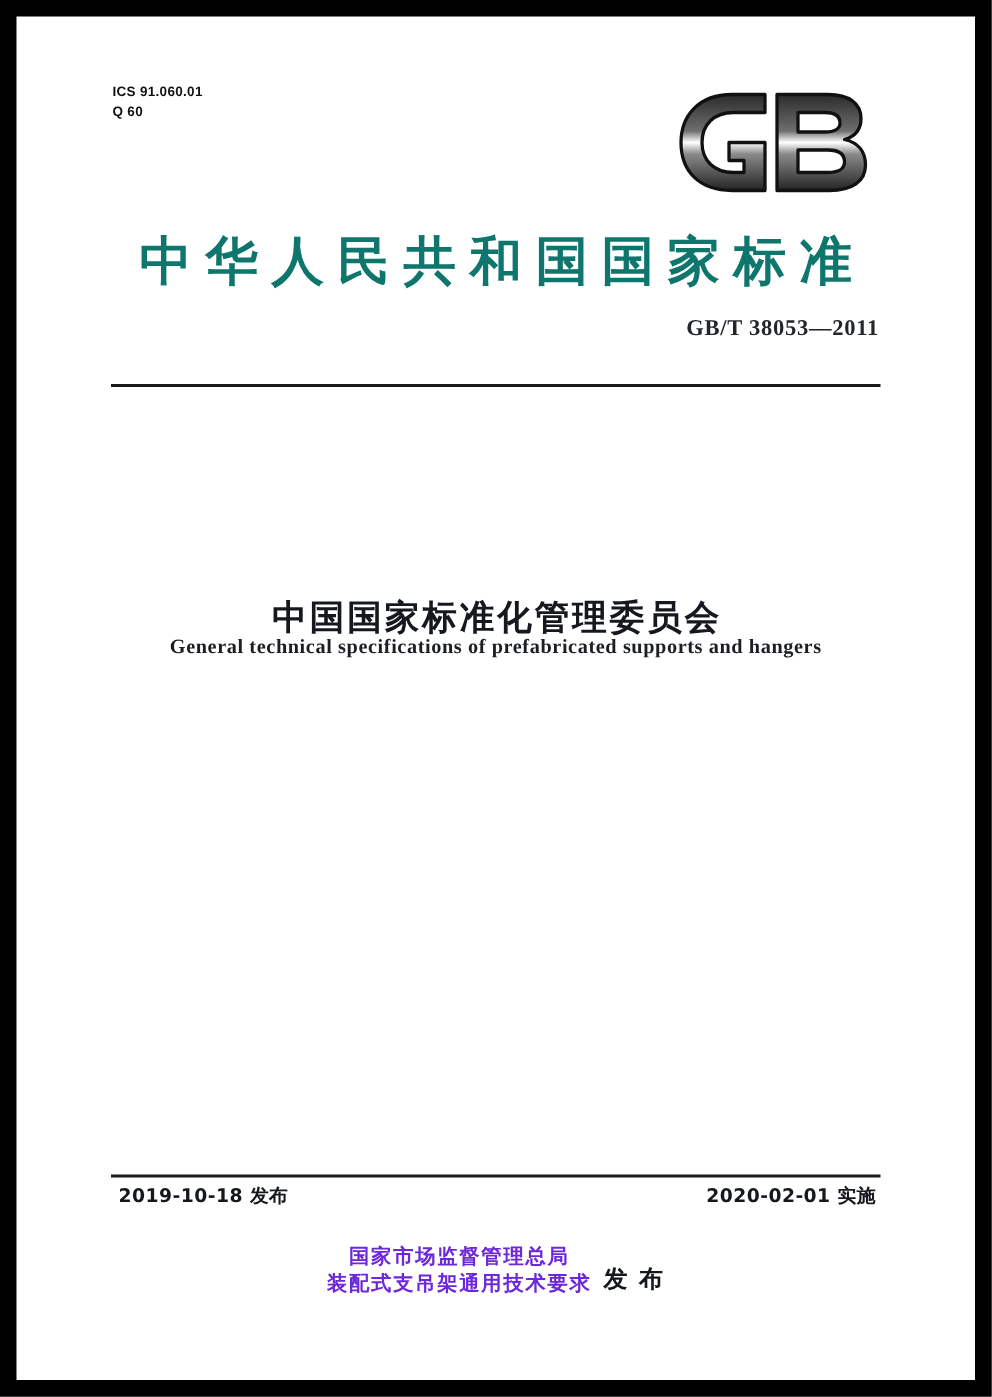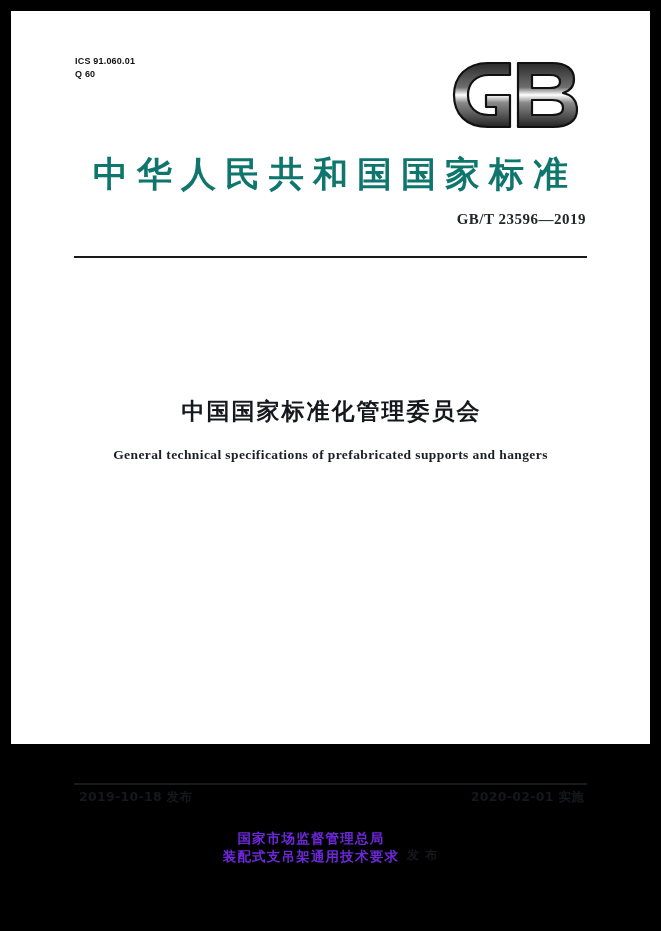--- a/index.html
+++ b/index.html
@@ -11,21 +11,21 @@
     width: 661px;
     height: 931px;
     font-family: "Liberation Sans", sans-serif;
     overflow: hidden;
   }
   .page {
     position: absolute;
     left: 11px;
     top: 11px;
     width: 639px;
-    height: 733px;
+    height: 909px;
     background: #ffffff;
     box-sizing: border-box;
   }
 
   
   .ics-block {
     position: absolute;
     left: 64px;
     top: 44px;
     font-family: "Liberation Sans", sans-serif;
@@ -95,21 +95,21 @@
     letter-spacing: 2px;
     color: #15181c;
     text-indent: 2px;
   }
 
   
   .doc-title-en {
     position: absolute;
     left: 0;
     right: 0;
-    top: 436px;
+    top: 412px;
     text-align: center;
     font-family: "Liberation Serif", serif;
     font-size: 13.5px;
     font-weight: bold;
     letter-spacing: 0.4px;
     color: #1b1e22;
   }
 
   
   .rule-bottom {
@@ -159,21 +159,21 @@
     line-height: 18px;
     letter-spacing: 1.2px;
     color: #6d28d9;
   }
   .publisher-suffix {
     display: inline-block;
     vertical-align: bottom;
     margin-left: 8px;
     padding-bottom: 1px;
     font-family: "DejaVu Sans", sans-serif;
-    font-size: 12px;
+    font-size: 16px;
     font-weight: bold;
     letter-spacing: 1px;
     color: #15181c;
   }
 </style>
 </head>
 <body>
 
 <div class="page">
 
@@ -201,21 +201,21 @@
       <g>
         <path d="M70 6 L104 6 C118 6 126 12 126 22 C126 29 122 34 115 36 C124 38 129 44 129 53 C129 64 120 70 105 70 L70 70 Z
                  M84 18 L84 31 L102 31 C108 31 112 29 112 25 C112 20 108 18 102 18 Z
                  M84 43 L84 58 L104 58 C110 58 115 56 115 51 C115 45 110 43 104 43 Z" fill="url(#gbgrad)" stroke="#111111" stroke-width="2.2" stroke-linejoin="round" fill-rule="evenodd"></path>
       </g>
     </svg>
   </div>
 
   <div class="std-title">中华人民共和国国家标准</div>
 
-  <div class="std-number">GB/T 23596—2019</div>
+  <div class="std-number">GB/T 38053—2011</div>
 
   <div class="rule-top"></div>
 
   <div class="doc-title-cn">中国国家标准化管理委员会</div>
 
   <div class="doc-title-en">General technical specifications of prefabricated supports and hangers</div>
 
   <div class="rule-bottom"></div>
 
   <div class="issue-date">2019-10-18 发布</div>

